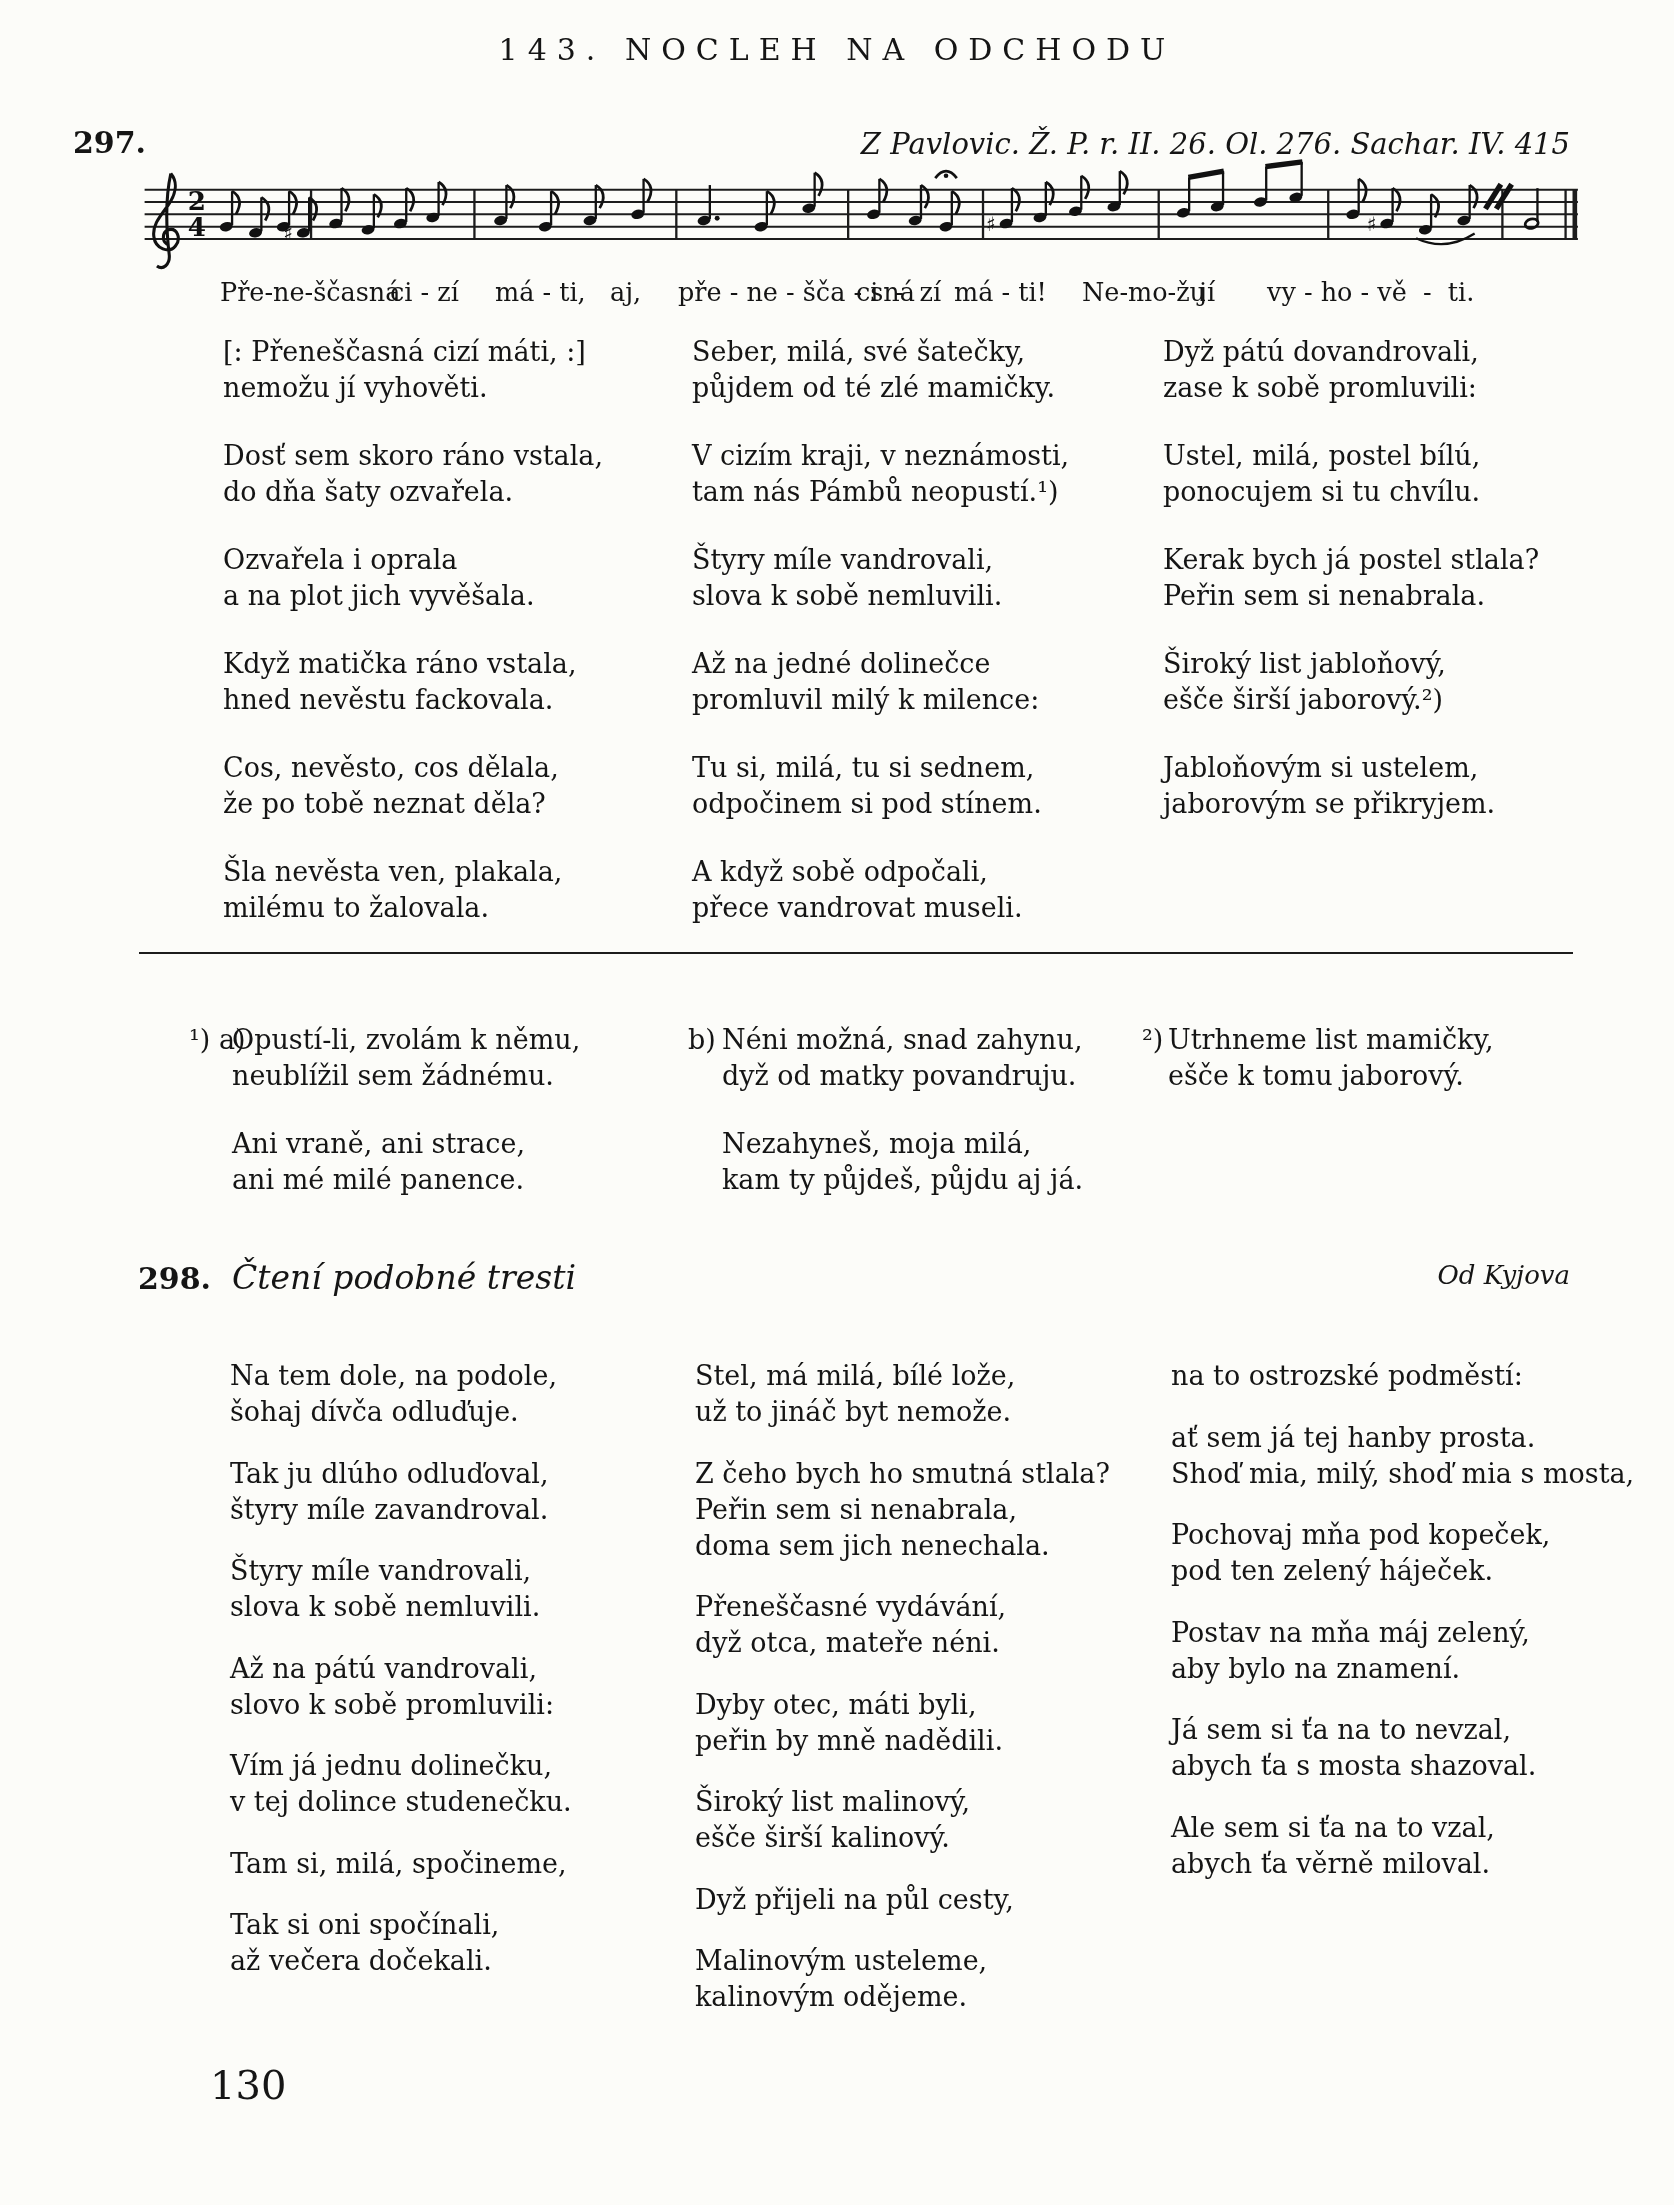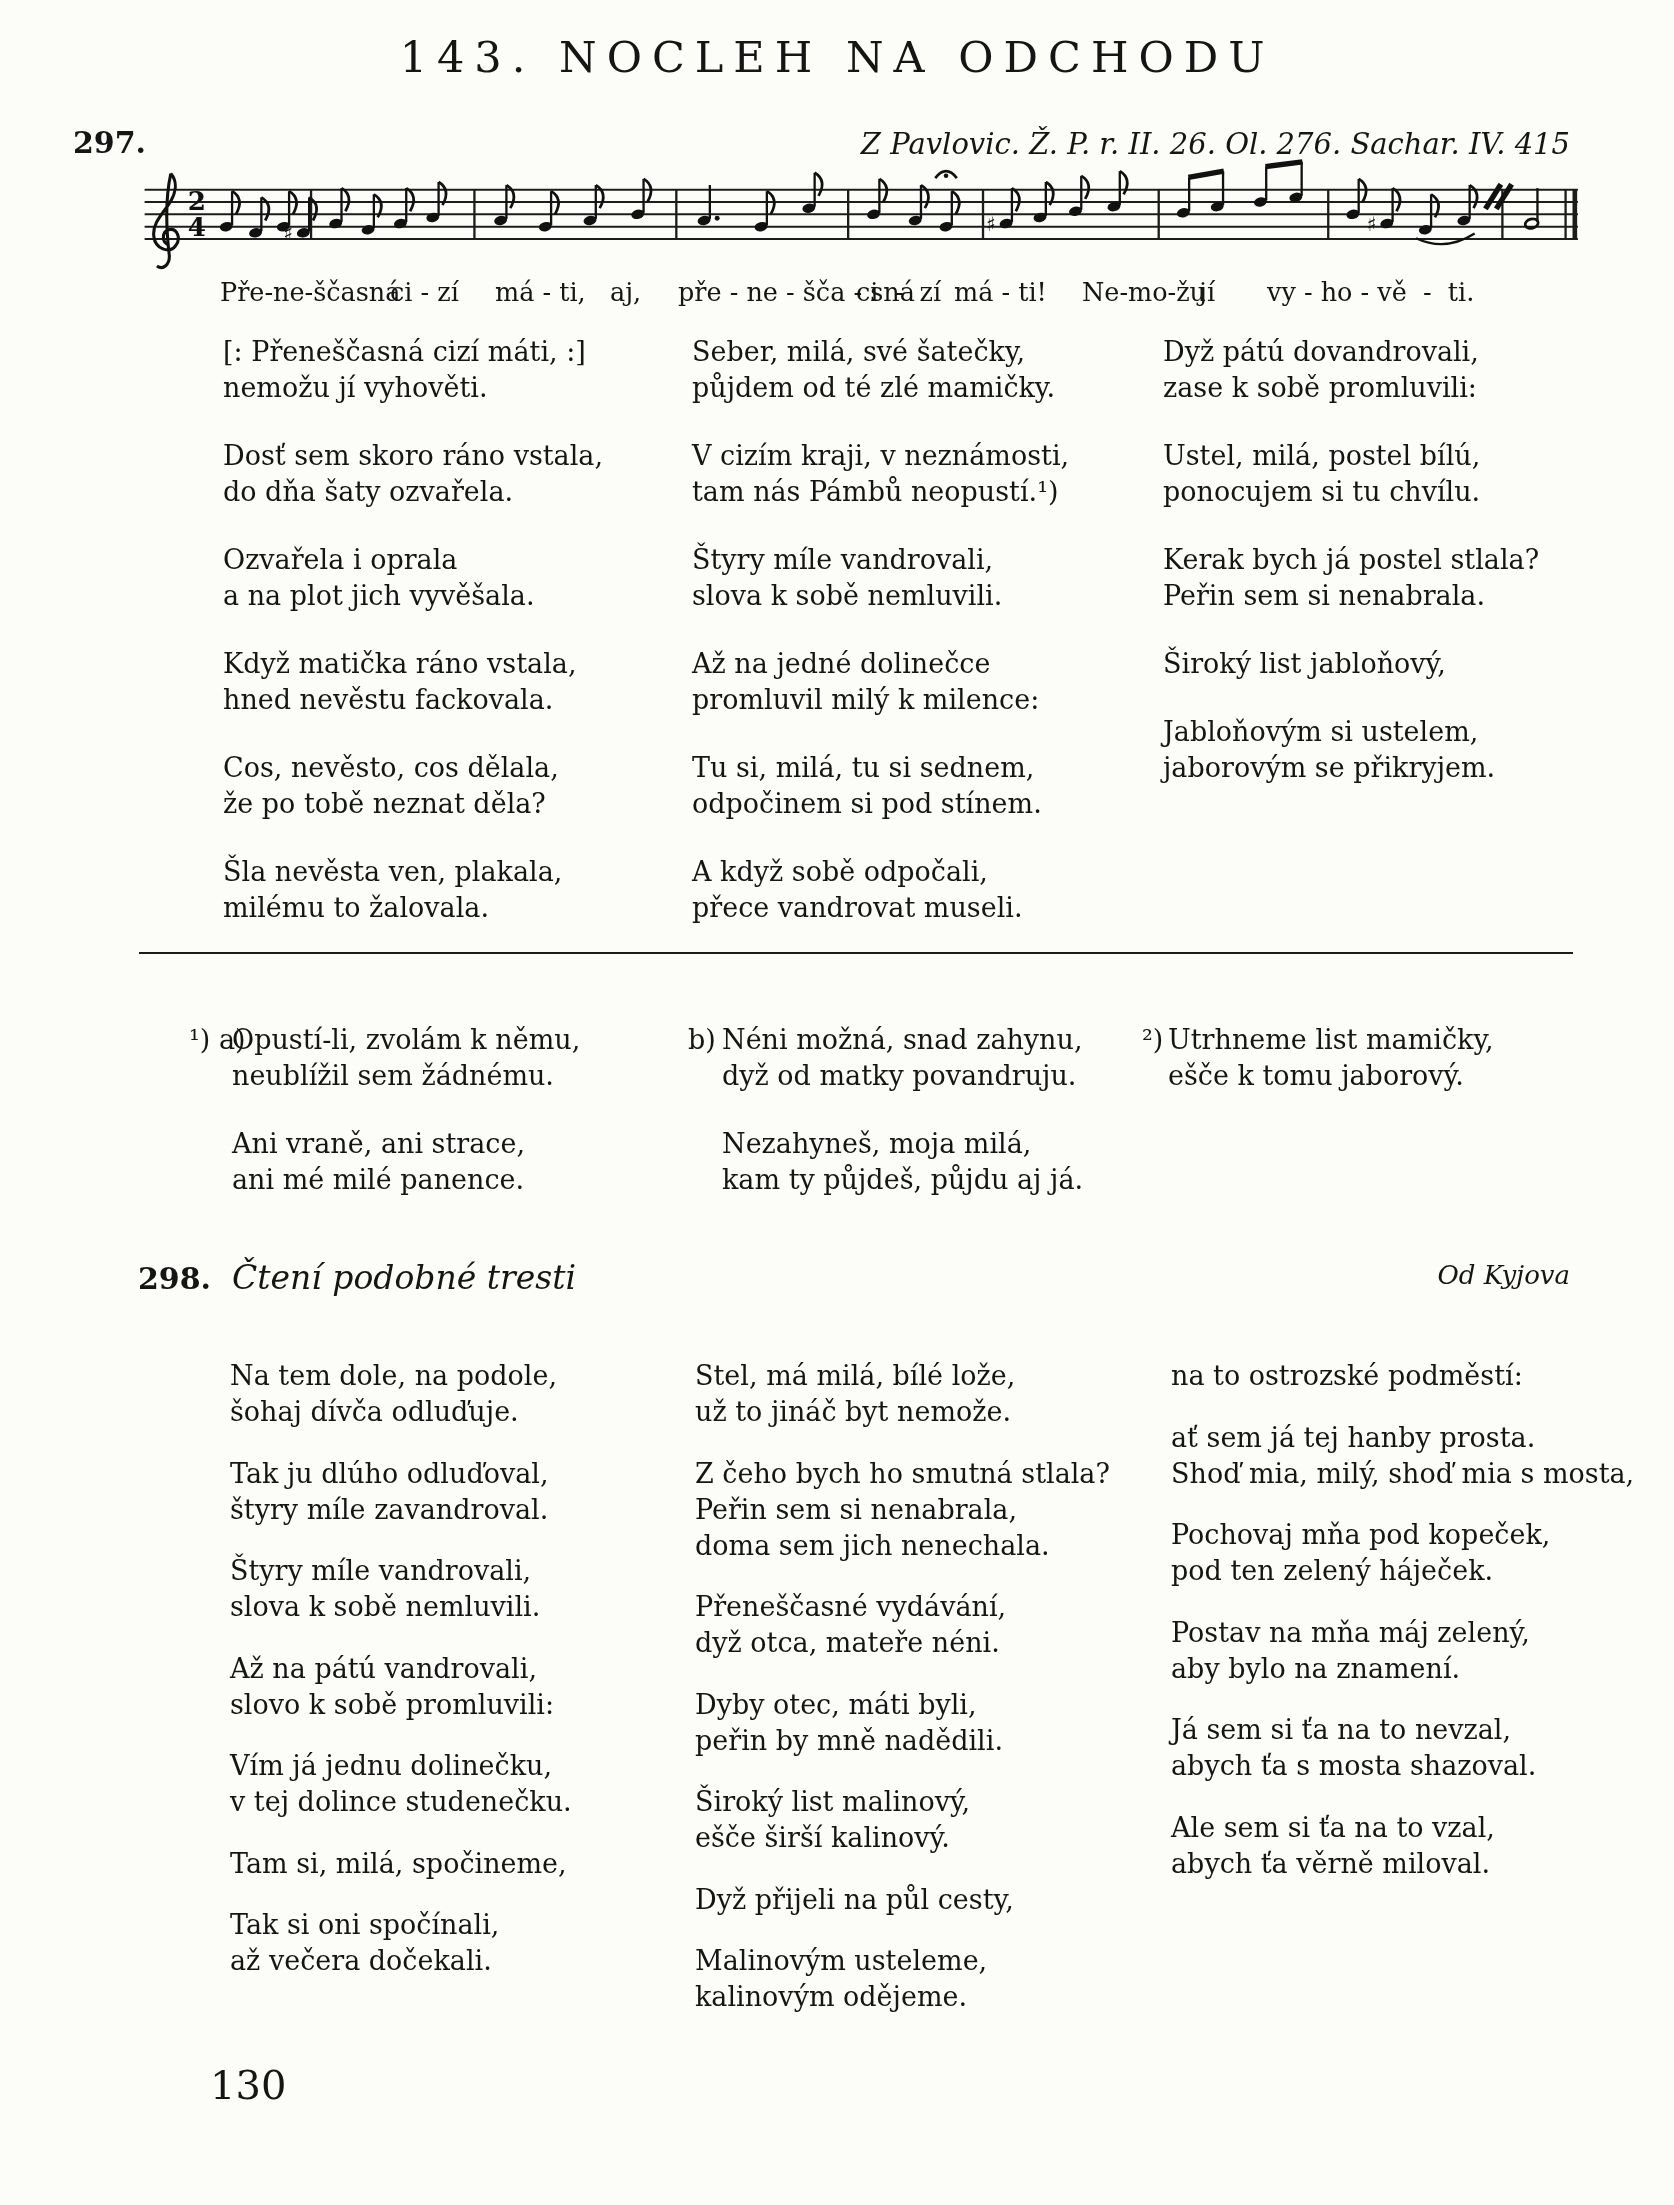--- a/index.html
+++ b/index.html
@@ -8,21 +8,21 @@
     width:1674px;height:2205px;
     margin:0 auto;
     background:#fcfcf9;
     font-family:"DejaVu Serif", serif;
     color:#151515;
     overflow:hidden;
   }
   .title{
     position:absolute;top:32px;left:0;width:100%;
     text-align:center;
-    font-size:43px;letter-spacing:10px;
+    font-size:30px;letter-spacing:10px;
     white-space:nowrap;
   }
   .song-number{position:absolute;font-weight:700;font-size:30px;}
   .n297{left:73px;top:125px;}
   .source{
     position:absolute;top:127px;right:104px;
     font-style:italic;font-size:29px;white-space:nowrap;
   }
   .music{position:absolute;left:141px;top:155px;width:1449px;height:131px;}
   .music svg{display:block;}
@@ -260,20 +260,21 @@
       <div class="stanza">
         <div class="vline">Ustel, milá, postel bílú,</div>
         <div class="vline">ponocujem si tu chvílu.</div>
       </div>
       <div class="stanza">
         <div class="vline">Kerak bych já postel stlala?</div>
         <div class="vline">Peřin sem si nenabrala.</div>
       </div>
       <div class="stanza">
         <div class="vline">Široký list jabloňový,</div>
+        <div class="vline">ešče širší jaborový.²)</div>
       </div>
       <div class="stanza">
         <div class="vline">Jabloňovým si ustelem,</div>
         <div class="vline">jaborovým se přikryjem.</div>
       </div>
     </div>
 
   <div class="rule"></div>
 
   <div class="fn-label" style="left:189px;top:1022px;">¹) a)</div>

